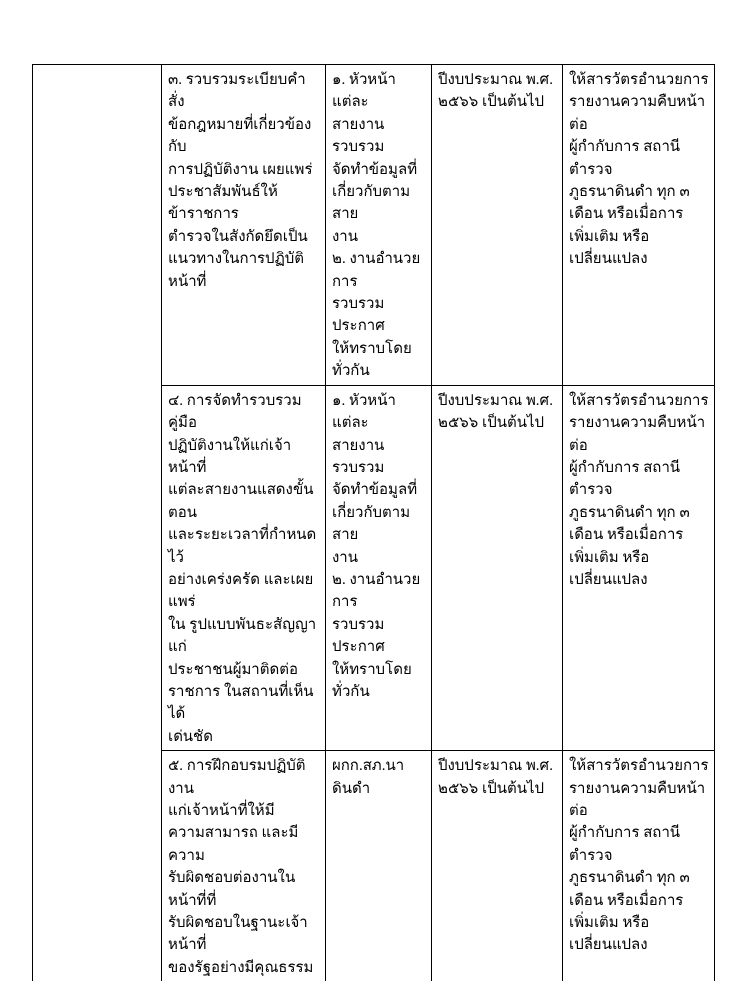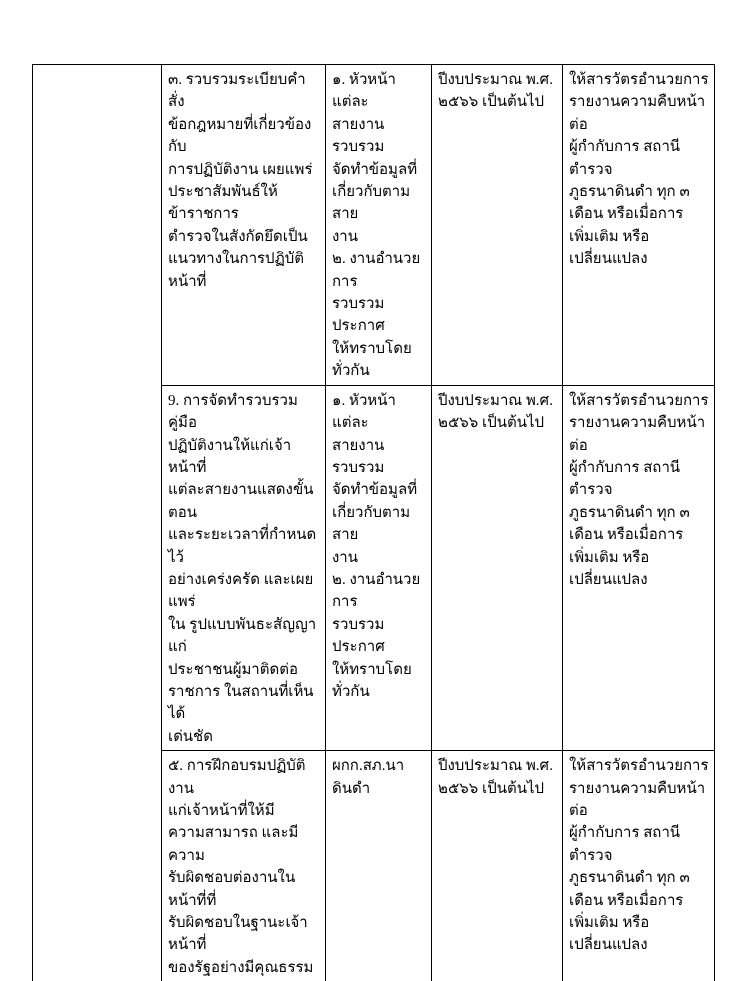--- a/index.html
+++ b/index.html
@@ -72,21 +72,21 @@
 ๒๕๖๖ เป็นต้นไป</td>
         <td>ให้สารวัตรอำนวยการ
 รายงานความคืบหน้า ต่อ
 ผู้กำกับการ สถานีตำรวจ
 ภูธรนาดินดำ ทุก ๓
 เดือน หรือเมื่อการ
 เพิ่มเติม หรือ
 เปลี่ยนแปลง</td>
       </tr>
       <tr class="rh-2">
-        <td>9. การจัดทำรวบรวมคู่มือ
+        <td>๔. การจัดทำรวบรวมคู่มือ
 ปฏิบัติงานให้แก่เจ้าหน้าที่
 แต่ละสายงานแสดงขั้นตอน
 และระยะเวลาที่กำหนดไว้
 อย่างเคร่งครัด และเผยแพร่
 ใน รูปแบบพันธะสัญญาแก่
 ประชาชนผู้มาติดต่อ
 ราชการ ในสถานที่เห็นได้
 เด่นชัด</td>
         <td>๑. หัวหน้าแต่ละ
 สายงาน รวบรวม

